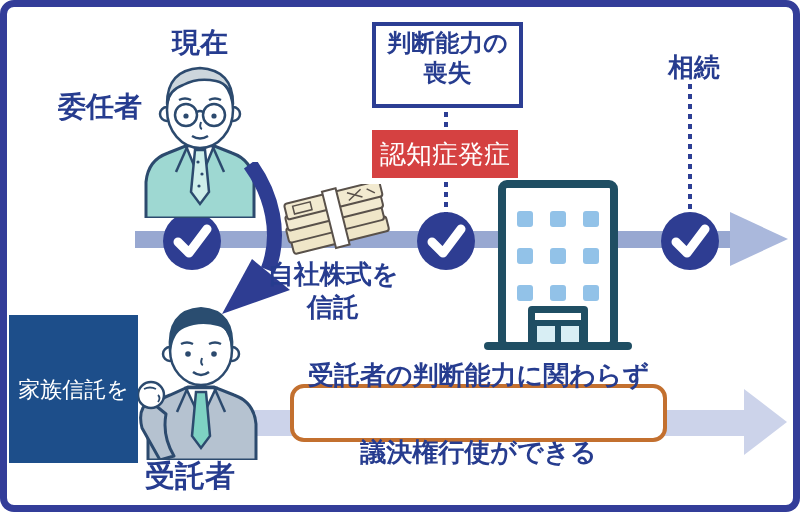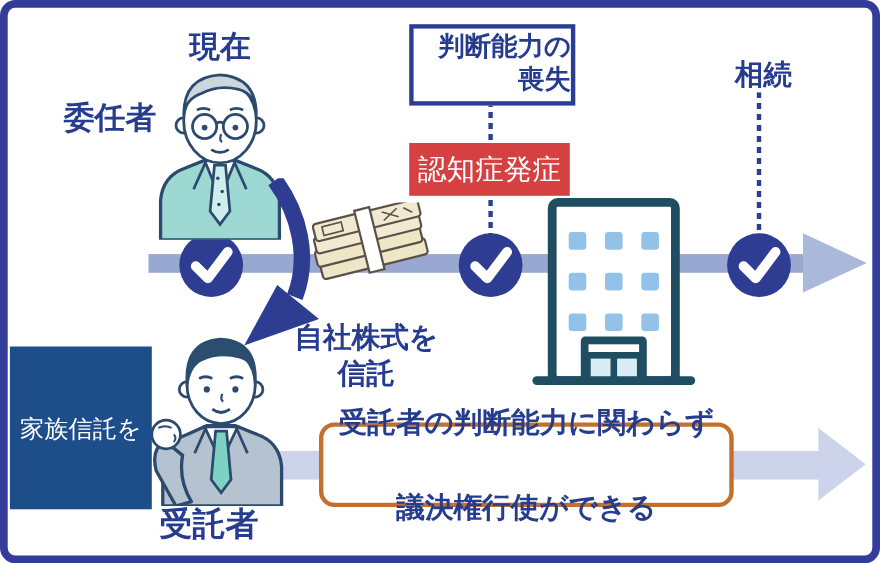--- a/index.html
+++ b/index.html
@@ -5,25 +5,25 @@
   html,body{margin:0;padding:0;background:#ffffff;}
   body{font-family:"Liberation Sans","DejaVu Sans",sans-serif;}
   .stage{position:relative;width:800px;height:512px;background:#ffffff;overflow:hidden;}
   .frame{position:absolute;inset:0;border:7px solid #333d99;border-radius:14px;pointer-events:none;z-index:20;}
 
   .label{position:absolute;color:#263c8f;font-weight:bold;text-align:center;}
   .now-label{left:140px;top:24px;width:120px;font-size:28px;}
   .trustor-label{left:40px;top:88px;width:120px;font-size:28px;}
   .inheritance-label{left:634px;top:50px;width:120px;font-size:26px;}
   .trustee-label{left:105px;top:456px;width:170px;font-size:30px;font-family:Liberation Mono, monospace;}
-  .trust-shares-label{left:263px;top:258px;width:140px;font-size:26px;line-height:33px;z-index:6;margin-top:32px;}
+  .trust-shares-label{left:263px;top:258px;width:140px;font-size:26px;line-height:33px;z-index:6;}
 
-  .loss-box{position:absolute;left:372px;top:22px;width:151px;height:74px;background:#ffffff;
+  .loss-box{position:absolute;left:372px;top:22px;width:151px;height:86px;background:#ffffff;
     border:4px solid #2c3e94;box-sizing:border-box;color:#263c8f;font-weight:bold;font-size:24px;
-    line-height:30px;text-align:right;padding-top:2px;z-index:5;}
+    line-height:30px;text-align:center;padding-top:2px;z-index:5;}
   .dementia-badge{position:absolute;left:372px;top:130px;width:146px;height:48px;background:#d54141;
     color:#ffffff;font-weight:normal;font-size:26px;line-height:48px;text-align:center;z-index:5;}
 
   .dotted{position:absolute;width:4px;z-index:1;
     background:repeating-linear-gradient(to bottom,#2c3e94 0 5px,rgba(0,0,0,0) 5px 10px);}
   .dotted-a{left:444px;top:92px;height:122px;}
   .dotted-b{left:688px;top:84px;height:130px;}
 
   .bar-top{position:absolute;left:135px;top:231px;width:597px;height:17px;background:#98a8d1;z-index:2;}
   .head-top{position:absolute;left:730px;top:212px;width:0;height:0;z-index:2;
@@ -34,21 +34,21 @@
 
   .check{position:absolute;width:58px;height:58px;border-radius:50%;background:#2e3d92;z-index:3;
     display:flex;align-items:center;justify-content:center;}
   .check-1{left:163px;top:212px;}
   .check-2{left:417px;top:212px;}
   .check-3{left:661px;top:212px;}
 
   .family-box{position:absolute;left:9px;top:315px;width:129px;height:148px;background:#1d4e8a;
     color:#ffffff;font-size:22px;line-height:35px;font-weight:500;text-align:center;z-index:4;
     display:flex;flex-direction:column;justify-content:center;}
-  .benefit-box{position:absolute;left:290px;top:384px;width:377px;height:77px;background:#ffffff;
+  .benefit-box{position:absolute;left:290px;top:384px;width:377px;height:58px;background:#ffffff;
     border:4px solid #c3702f;border-radius:14px;box-sizing:border-box;z-index:4;
     color:#263c8f;font-weight:bold;font-size:26px;line-height:34px;text-align:center;
     display:flex;flex-direction:column;justify-content:center;gap:43px;}
 
   .svgabs{position:absolute;}
   .man-old{left:138px;top:60px;z-index:3;}
   .man-young{left:134px;top:296px;z-index:3;}
   .money{left:278px;top:184px;z-index:4;}
   .curve{left:202px;top:162px;z-index:4;}
   .building{left:480px;top:176px;z-index:4;}

